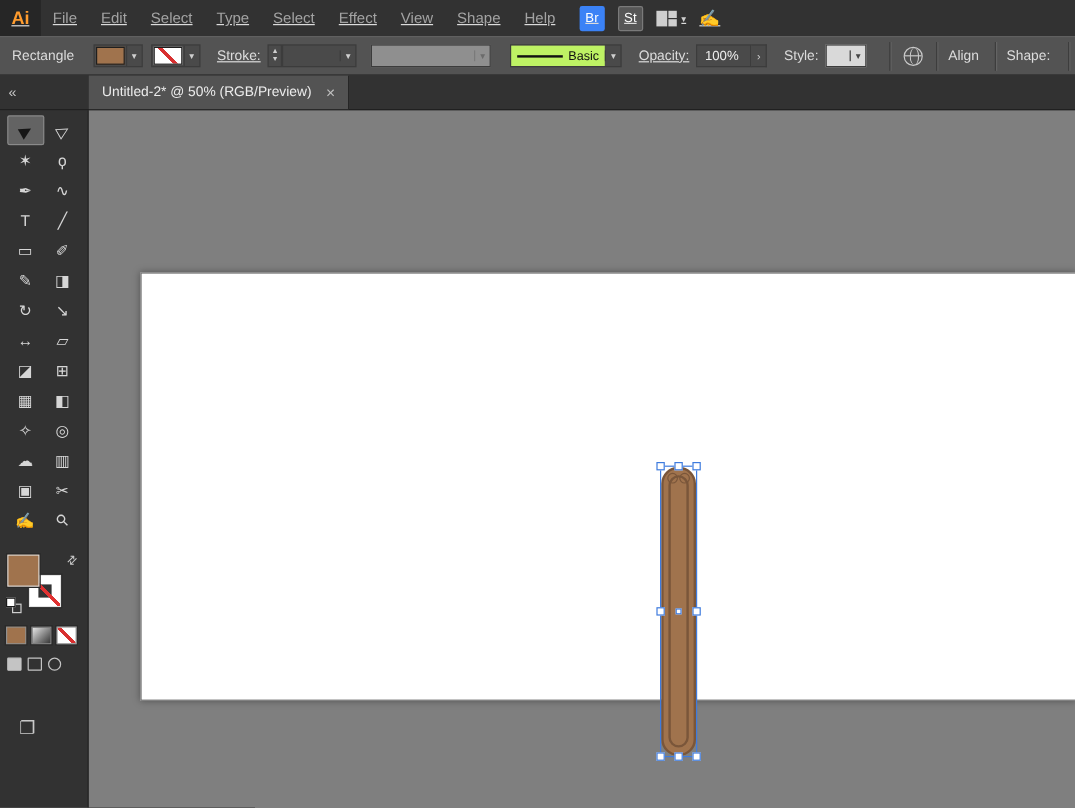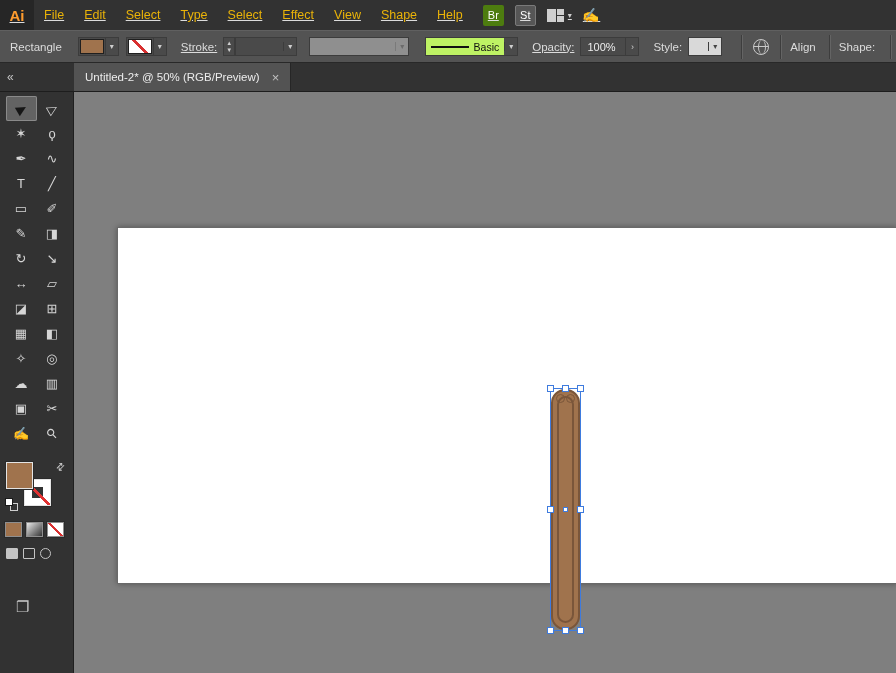--- a/index.html
+++ b/index.html
@@ -3,24 +3,24 @@
 <meta charset="utf-8">
 <style>
   * { box-sizing: border-box; margin: 0; padding: 0; }
   html,body { width:896px; height:673px; overflow:hidden; }
   body { font-family:"Liberation Sans", sans-serif; background:#323232; position:relative; color:#dcdcdc; }
 
   
   .menubar { height:30px; display:flex; align-items:center; background:#323232; white-space:nowrap;text-decoration:underline; }
   .logo { width:34px; height:30px; background:#262626; color:#ff9c2e; font-weight:bold; font-size:15px;
           display:flex; align-items:center; justify-content:center; }
-  .menu-item { padding:0 10px; font-size:12.5px; color:#eab308; height:30px; line-height:30px; }
+  .menu-item { padding:0 10px; font-size:12.5px; color:#a3a3a3; height:30px; line-height:30px; }
   .menubar-right { display:flex; align-items:center; margin-left:10px; gap:11px; }
   .app-tile { width:21px; height:21px; font-size:11px; color:#fff; display:flex; align-items:center; justify-content:center; border-radius:2px; }
-  .br-tile { background:#4d7c0f; }
+  .br-tile { background:#3b82f6; }
   .st-tile { background:#565656; border:1px solid #7a7a7a; }
   .ws-icon { display:flex; align-items:center; gap:1px; }
   .ws-big { width:9px; height:13px; background:#cfcfcf; }
   .ws-col { display:flex; flex-direction:column; gap:1px; }
   .ws-sm { width:7px; height:6px; background:#cfcfcf; }
   .chev-txt { font-size:8px; color:#cfcfcf; margin-left:3px; }
   .hand-glyph { font-size:14px; color:#a8a8a8; }
 
   
   .controlbar { height:33px; background:#535353; border-top:1px solid #606060; border-bottom:1px solid #282828;

